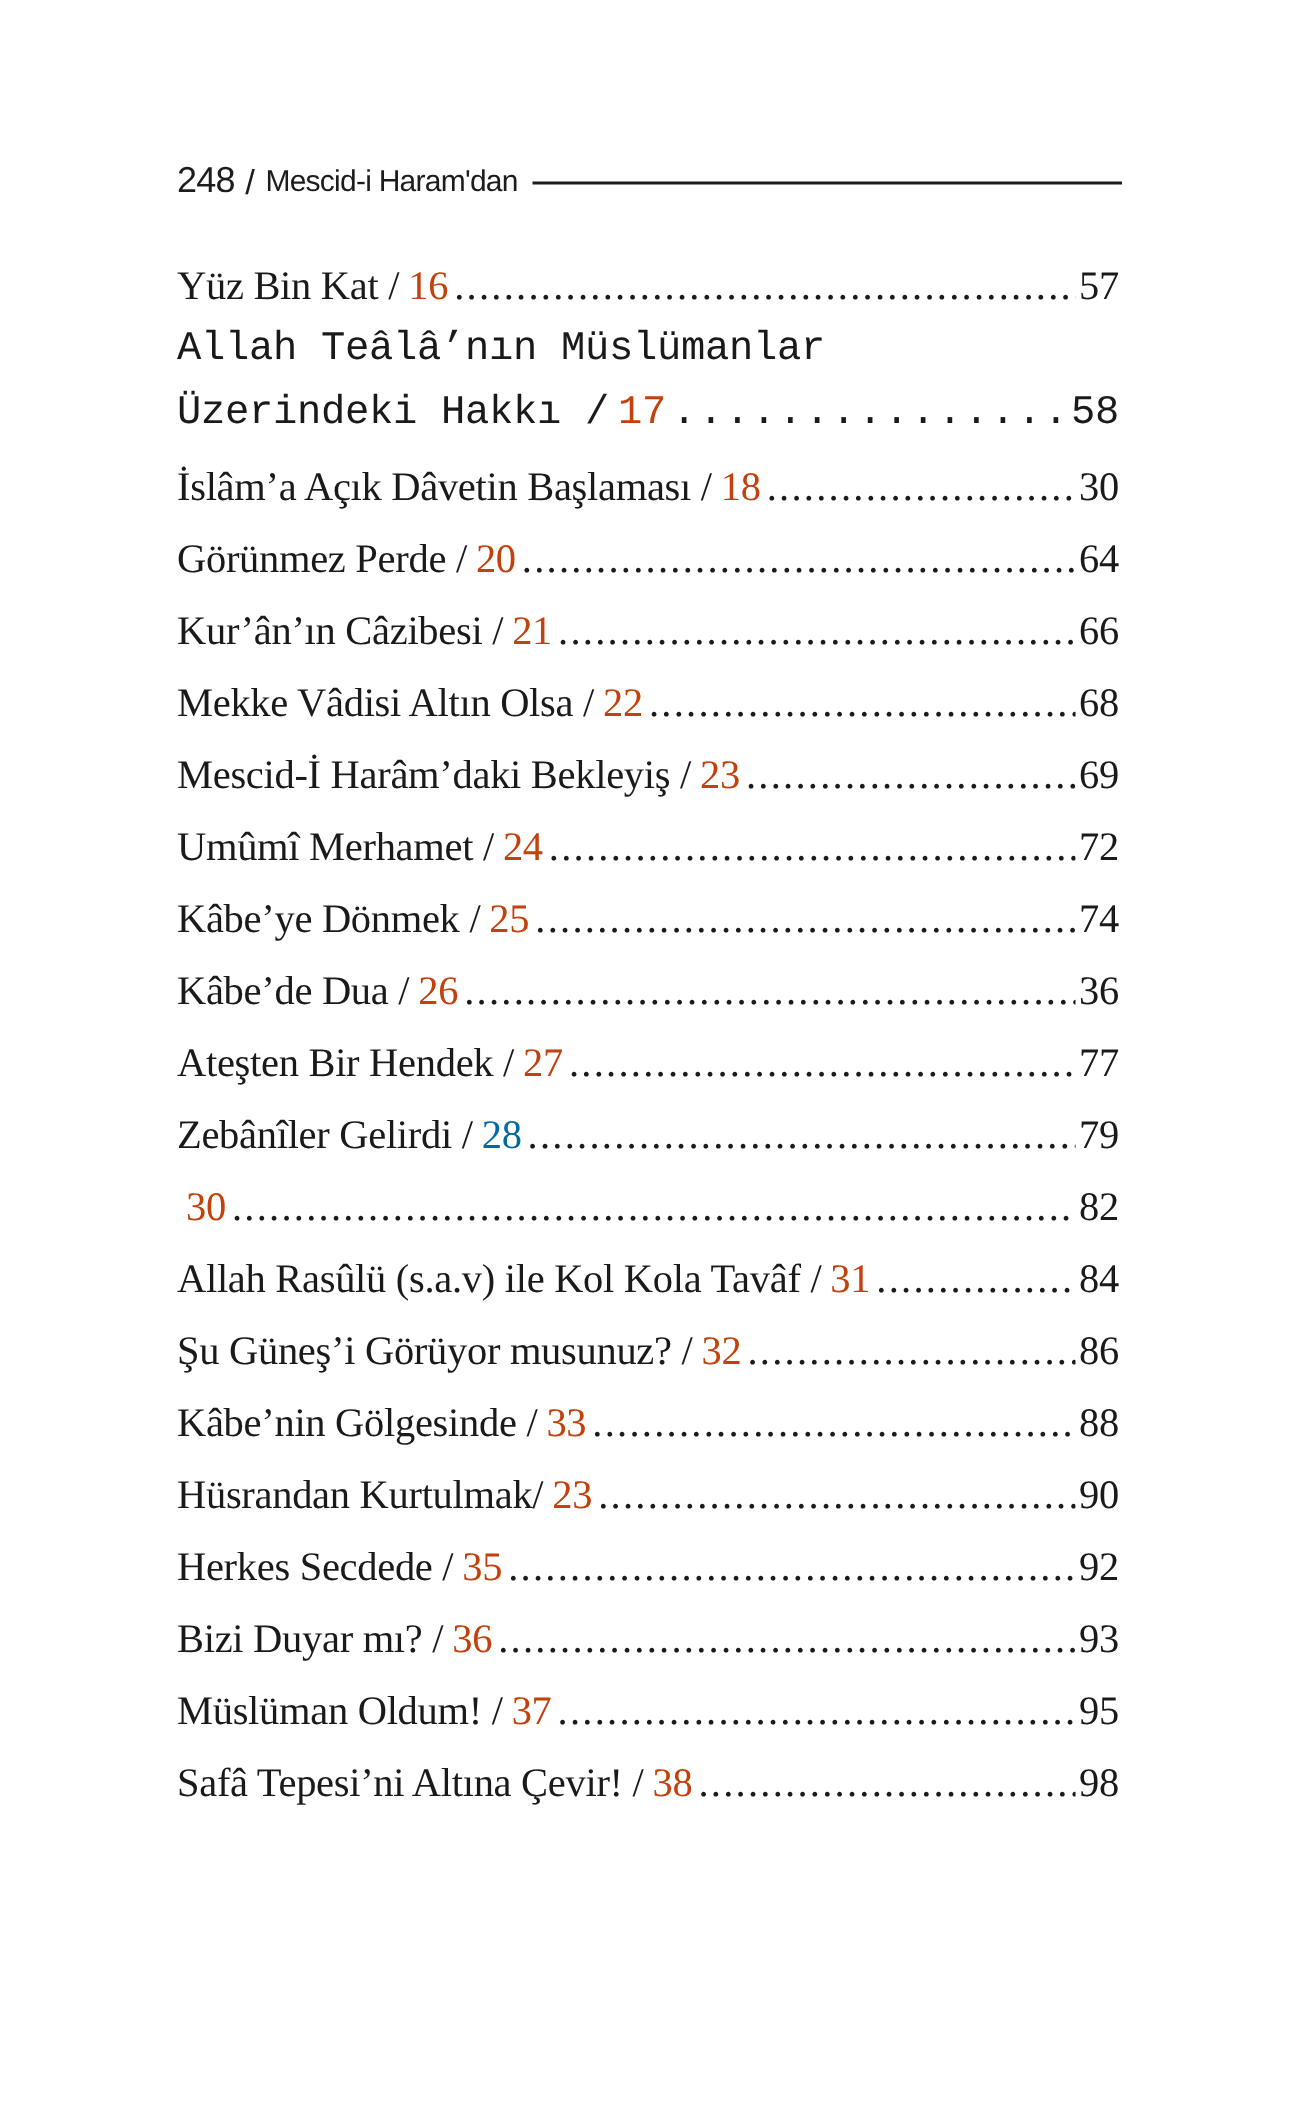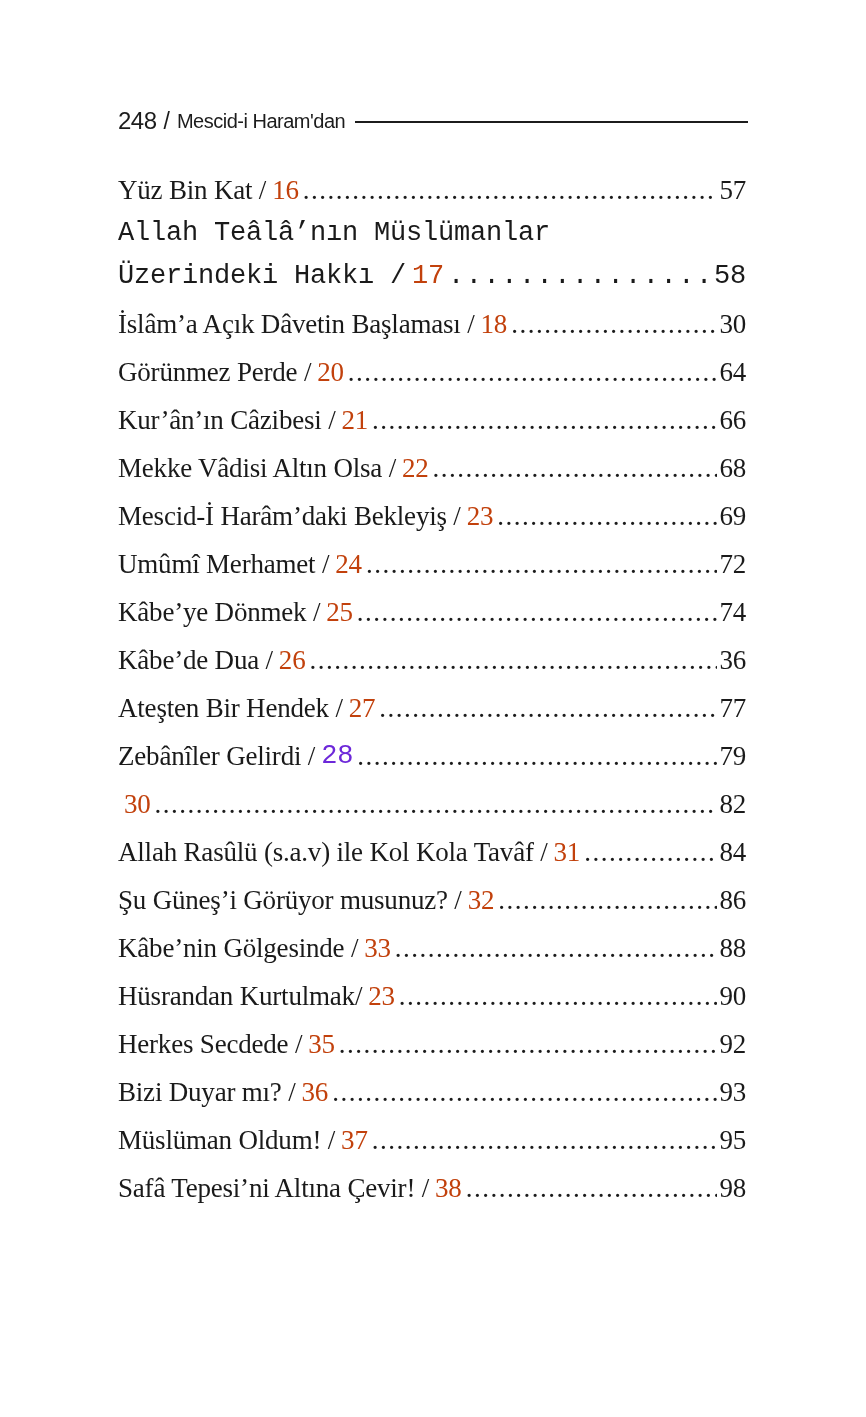--- a/index.html
+++ b/index.html
@@ -18,21 +18,21 @@
     .entry {
       font-family: "Liberation Serif", serif; font-size: 27px; color: #1a1a1a;
       line-height: 48px; height: 48px; display: flex; align-items: flex-start;
       letter-spacing: -0.2px;
     }
     .entry.two { height: auto; display: block; font-family: Liberation Mono, monospace; }
     .entry.two .first-line { display: block; line-height: 38px; }
     .entry.two .second { display: flex; align-items: baseline; line-height: 48px; height: 48px; }
     .t { white-space: nowrap; }
     .n { color: #c2410c; margin-left: 6px; white-space: nowrap; }
-    .n.dark { color: #6d28d9; font-family: Liberation Mono, monospace; }
+    .n.dark { color: #0369a1; }
     .dots {
       flex: 1; overflow: hidden; white-space: nowrap; margin: 0 2px 0 4px;
       color: #1a1a1a; letter-spacing: 1.5px;
     }
     .dots::after { content: "...................................................................................................................................................."; }
     .p { white-space: nowrap; }
   </style>
 </head>
 <body>
 

